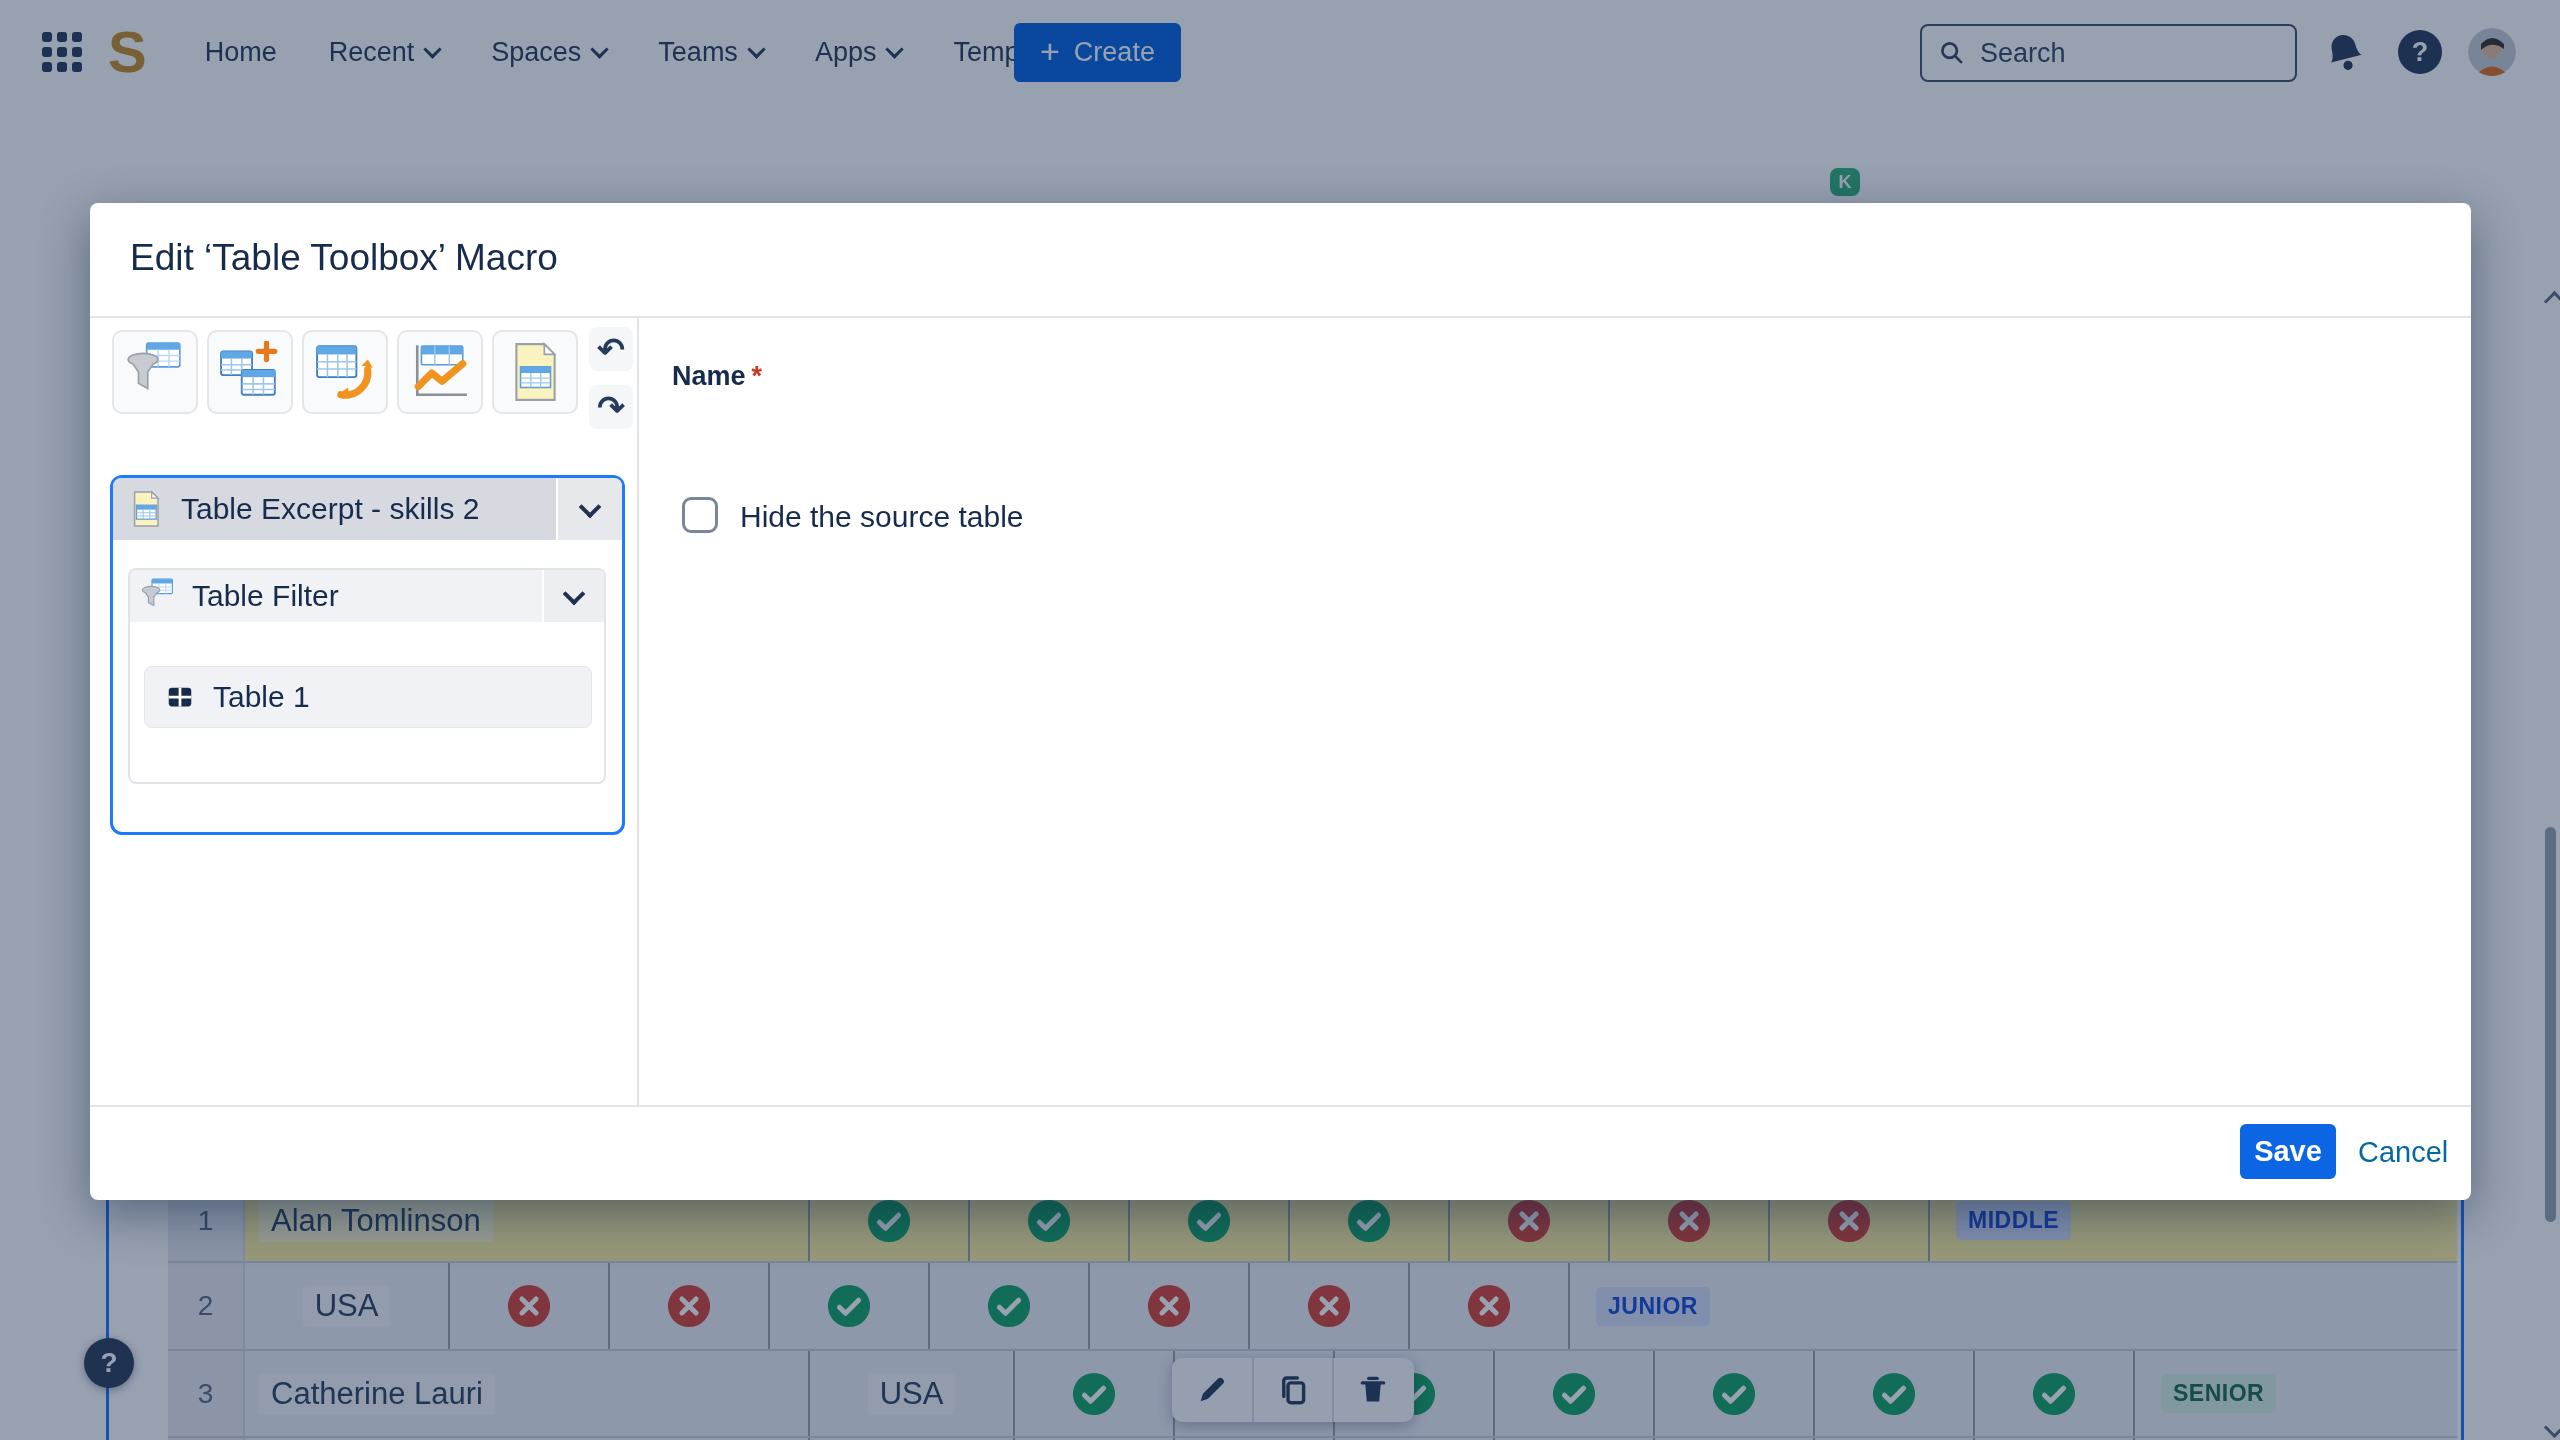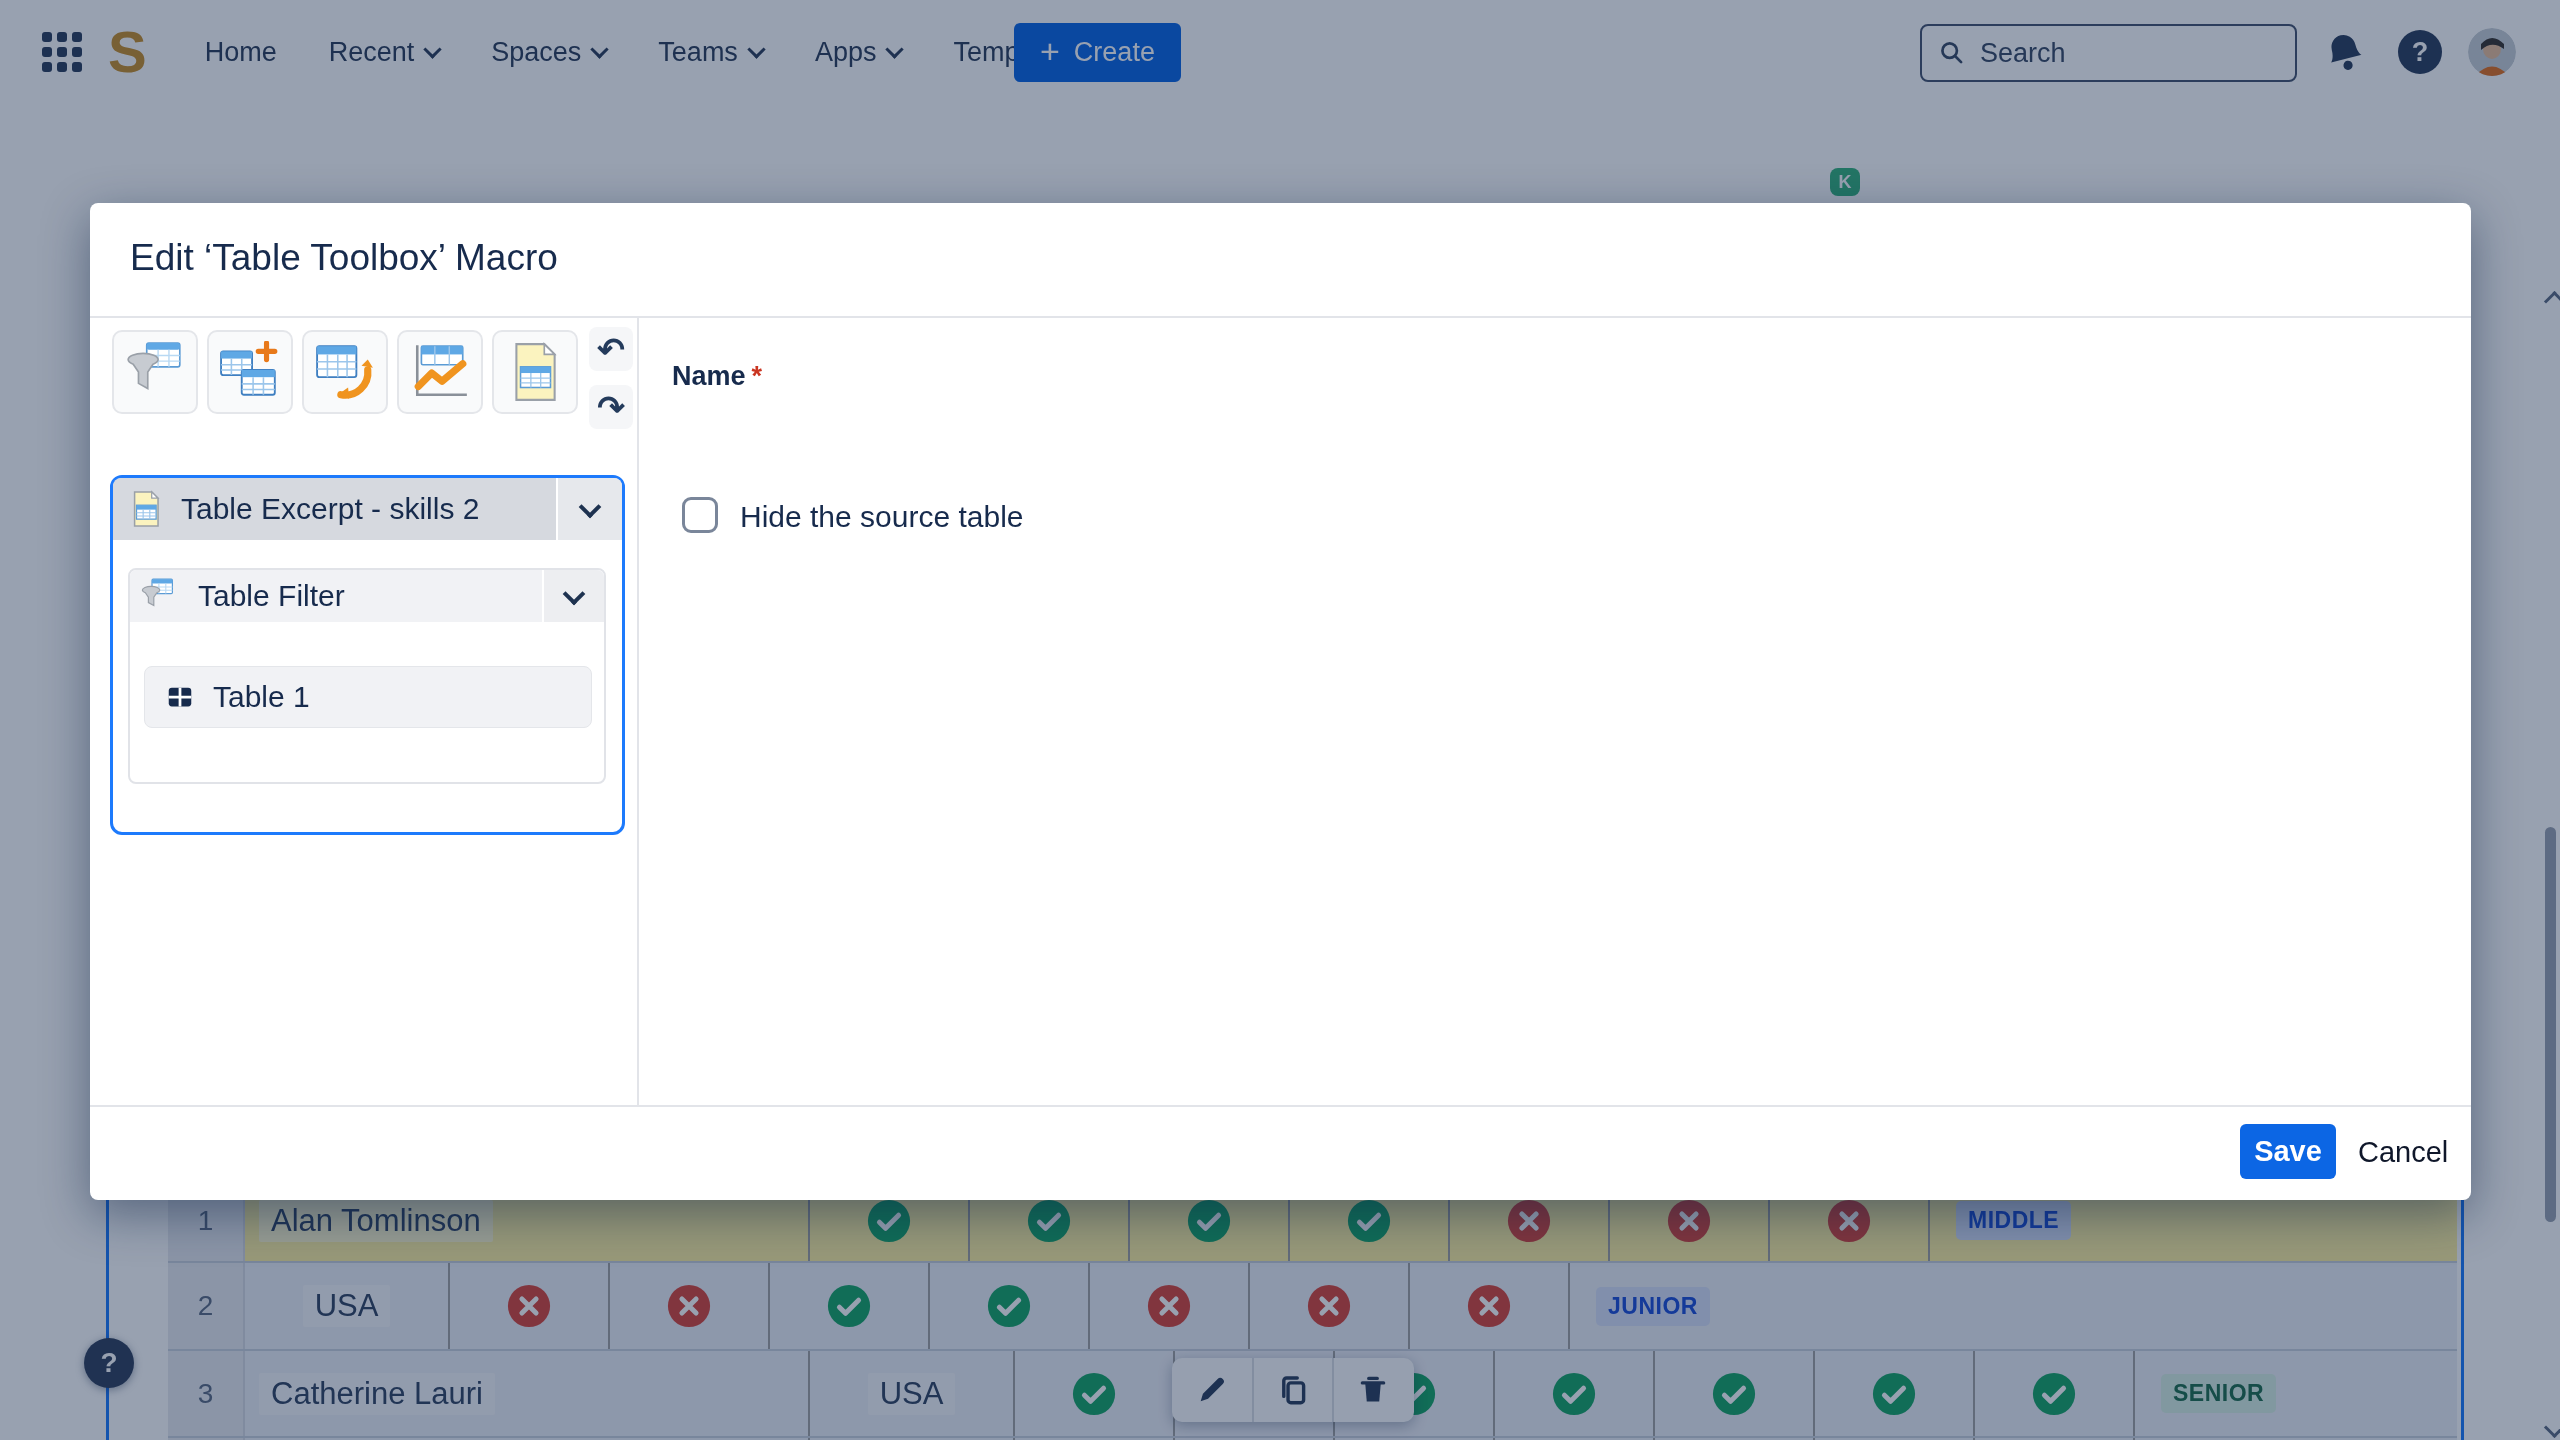--- a/index.html
+++ b/index.html
@@ -89,34 +89,34 @@
   
   #tree{position:absolute;left:20px;top:272px;width:515px;height:360px;border:3px solid #1D7AFC;border-radius:12px;background:#fff;box-sizing:border-box}
   #tree-header{position:absolute;left:0;top:0;right:0;height:62px;background:#D6D9DF;border-radius:8px 8px 0 0;
         display:flex;align-items:center;padding-left:14px;gap:16px;box-sizing:border-box}
   #tree-header .lbl,#tf-header .lbl{font-size:30px;color:#172B4D}
   .dd-btn{position:absolute;right:0;top:0;height:100%;width:64px;background:#E6E8EC;border-left:2px solid #fff;border-radius:0 8px 0 0;
         display:flex;align-items:center;justify-content:center}
   .dd-btn .chev{border-color:#1E3250;margin:0 0 5px 0;border-width:0 4px 4px 0;border-style:solid;width:12px;height:12px}
   #tf-box{position:absolute;left:15px;top:90px;width:478px;height:216px;border:2px solid #E1E3E8;border-radius:8px;background:#fff;box-sizing:border-box}
   #tf-header{position:absolute;left:0;top:0;right:0;height:52px;background:#F1F2F5;border-radius:6px 6px 0 0;
-        display:flex;align-items:center;padding-left:10px;gap:22px;box-sizing:border-box}
+        display:flex;align-items:center;padding-left:10px;gap:16px;box-sizing:border-box}
   #tf-header .dd-btn{background:#EDEEF1;width:60px}
   #table1-item{position:absolute;left:14px;top:96px;width:448px;height:62px;background:#F1F2F5;border:1px solid #E4E6EA;border-radius:8px;
         display:flex;align-items:center;padding-left:20px;gap:18px;box-sizing:border-box;font-size:30px;color:#172B4D}
   
   #name-label{position:absolute;left:582px;top:158px;font-size:27px;font-weight:700;color:#172B4D}
   #name-label .req{color:#CA3521;margin-left:6px}
   #name-input{position:absolute;left:582px;top:196px;width:746px;height:66px;border:2px solid #C5CAD2;border-radius:8px;
         font-size:30px;color:#172B4D;padding:0 20px;box-sizing:border-box;font-family:inherit;outline:none}
   #hide-checkbox{position:absolute;left:592px;top:294px;width:36px;height:36px;border:3px solid #7A869A;border-radius:9px;background:#fff;box-sizing:border-box}
   #hide-label{position:absolute;left:650px;top:297px;font-size:30px;color:#172B4D}
   #save-btn{position:absolute;left:2150px;top:921px;width:96px;height:55px;background:#0C66E4;border-radius:6px;color:#fff;
         font-size:29px;font-weight:600;display:flex;align-items:center;justify-content:center}
-  #cancel-btn{position:absolute;left:2268px;top:933px;font-size:29px;color:#0f172a}
+  #cancel-btn{position:absolute;left:2268px;top:933px;font-size:29px;color:#0369a1}
 </style>
 </head>
 <body>
 
 <div id="topnav">
   <span class="grid9">
       <i></i>
       <i></i>
       <i></i>
       <i></i>

